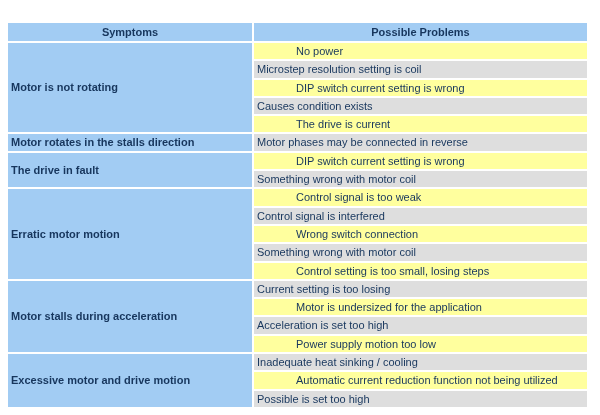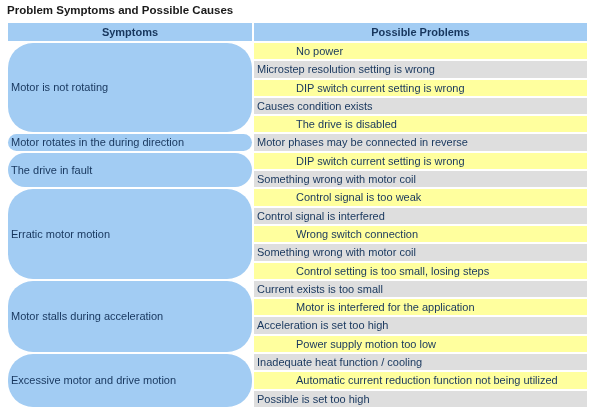--- a/index.html
+++ b/index.html
@@ -51,67 +51,65 @@
     color: var(--table-text, #17365D);
     height: 16.3px;
     line-height: 16.3px;
     padding: 0 3px;
     vertical-align: middle;
     white-space: nowrap;
     overflow: hidden;
   }
   td.symptom {
     background: var(--symptom-bg, #A2CCF3);
-    font-weight: normal;
+    font-weight: bold;
     white-space: normal;
     line-height: 13px;
-    border-radius: 25px;
   }
   td.problem.row-odd  { background: var(--row-yellow, #FFFF9E); padding-left: 42px; }
   td.problem.row-even { background: var(--row-gray, #DEDEDE); }
 </style>
 </head>
 <body>
 
 <div class="page">
 
-  <div class="doc-title">Problem Symptoms and Possible Causes</div>
 
   <table class="symptoms-table">
     <colgroup>
       <col class="c-symptom">
       <col class="c-problem">
     </colgroup>
     <thead>
       <tr>
         <th>Symptoms</th>
         <th>Possible Problems</th>
       </tr>
     </thead>
     <tbody>
 
       <tr>
         <td class="symptom" rowspan="5">Motor is not rotating</td>
         <td class="problem row-odd">No power</td>
       </tr>
       <tr>
-        <td class="problem row-even">Microstep resolution setting is wrong</td>
+        <td class="problem row-even">Microstep resolution setting is coil</td>
       </tr>
       <tr>
         <td class="problem row-odd">DIP switch current setting is wrong</td>
       </tr>
       <tr>
         <td class="problem row-even">Causes condition exists</td>
       </tr>
       <tr>
-        <td class="problem row-odd">The drive is disabled</td>
+        <td class="problem row-odd">The drive is current</td>
       </tr>
 
       <tr>
-        <td class="symptom">Motor rotates in the during direction</td>
+        <td class="symptom">Motor rotates in the stalls direction</td>
         <td class="problem row-even">Motor phases may be connected in reverse</td>
       </tr>
 
       <tr>
         <td class="symptom" rowspan="2">The drive in fault</td>
         <td class="problem row-odd">DIP switch current setting is wrong</td>
       </tr>
       <tr>
         <td class="problem row-even">Something wrong with motor coil</td>
       </tr>
@@ -128,35 +126,35 @@
       </tr>
       <tr>
         <td class="problem row-even">Something wrong with motor coil</td>
       </tr>
       <tr>
         <td class="problem row-odd">Control setting is too small, losing steps</td>
       </tr>
 
       <tr>
         <td class="symptom" rowspan="4">Motor stalls during acceleration</td>
-        <td class="problem row-even">Current exists is too small</td>
+        <td class="problem row-even">Current setting is too losing</td>
       </tr>
       <tr>
-        <td class="problem row-odd">Motor is interfered for the application</td>
+        <td class="problem row-odd">Motor is undersized for the application</td>
       </tr>
       <tr>
         <td class="problem row-even">Acceleration is set too high</td>
       </tr>
       <tr>
         <td class="problem row-odd">Power supply motion too low</td>
       </tr>
 
       <tr>
         <td class="symptom" rowspan="3">Excessive motor and drive motion</td>
-        <td class="problem row-even">Inadequate heat function / cooling</td>
+        <td class="problem row-even">Inadequate heat sinking / cooling</td>
       </tr>
       <tr>
         <td class="problem row-odd">Automatic current reduction function not being utilized</td>
       </tr>
       <tr>
         <td class="problem row-even">Possible is set too high</td>
       </tr>
     </tbody>
   </table>
 </div>

